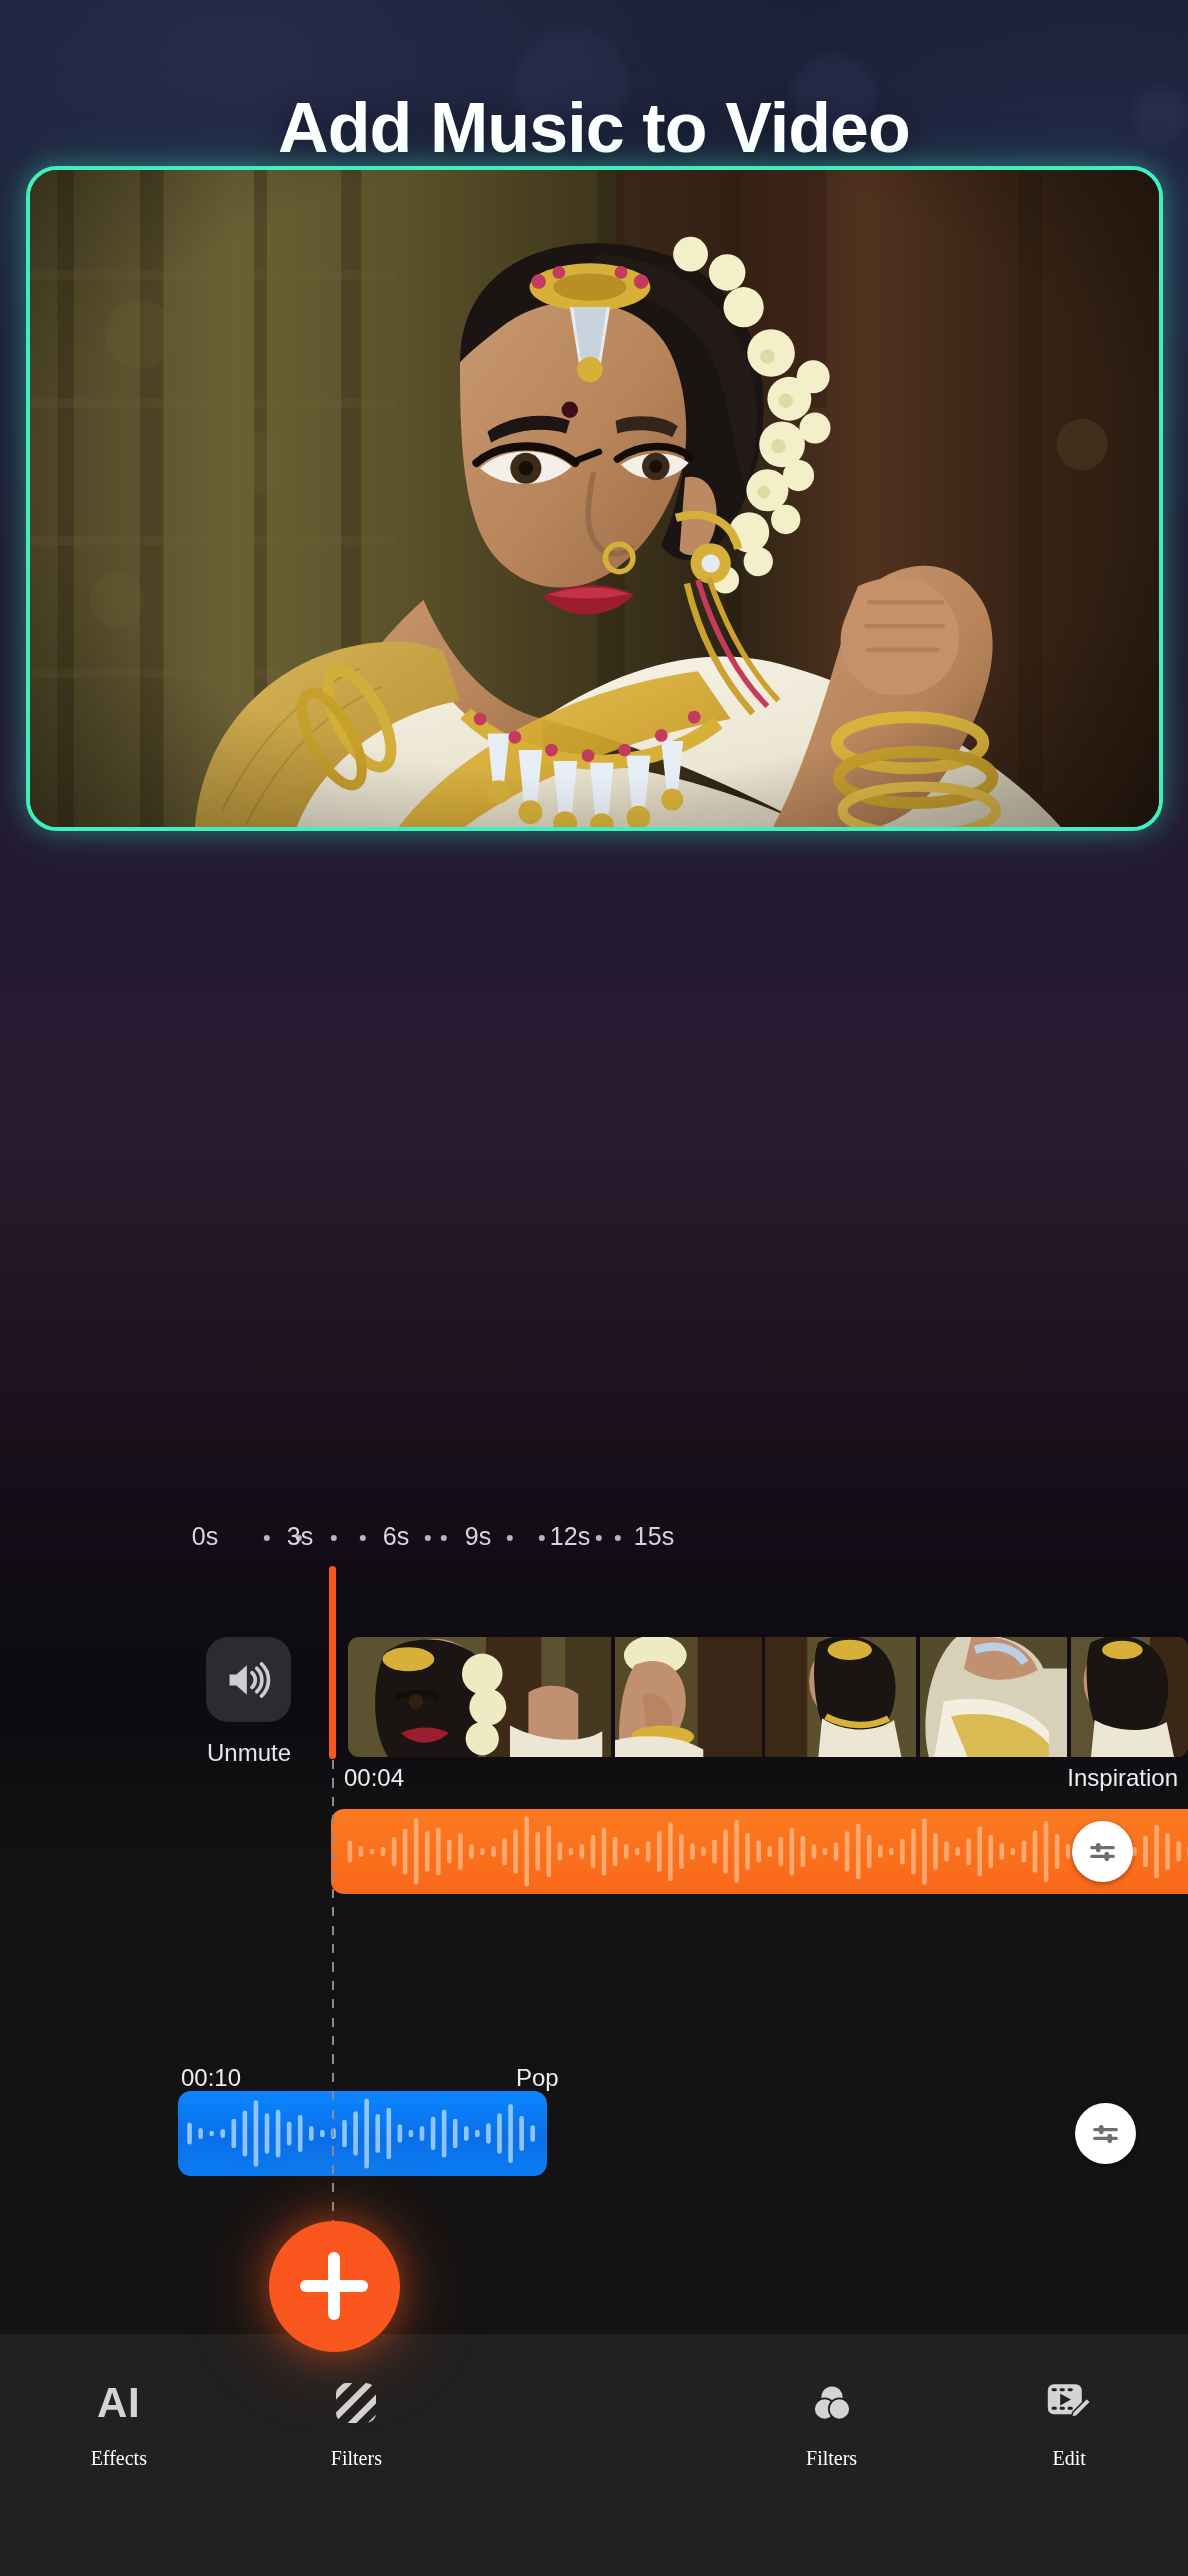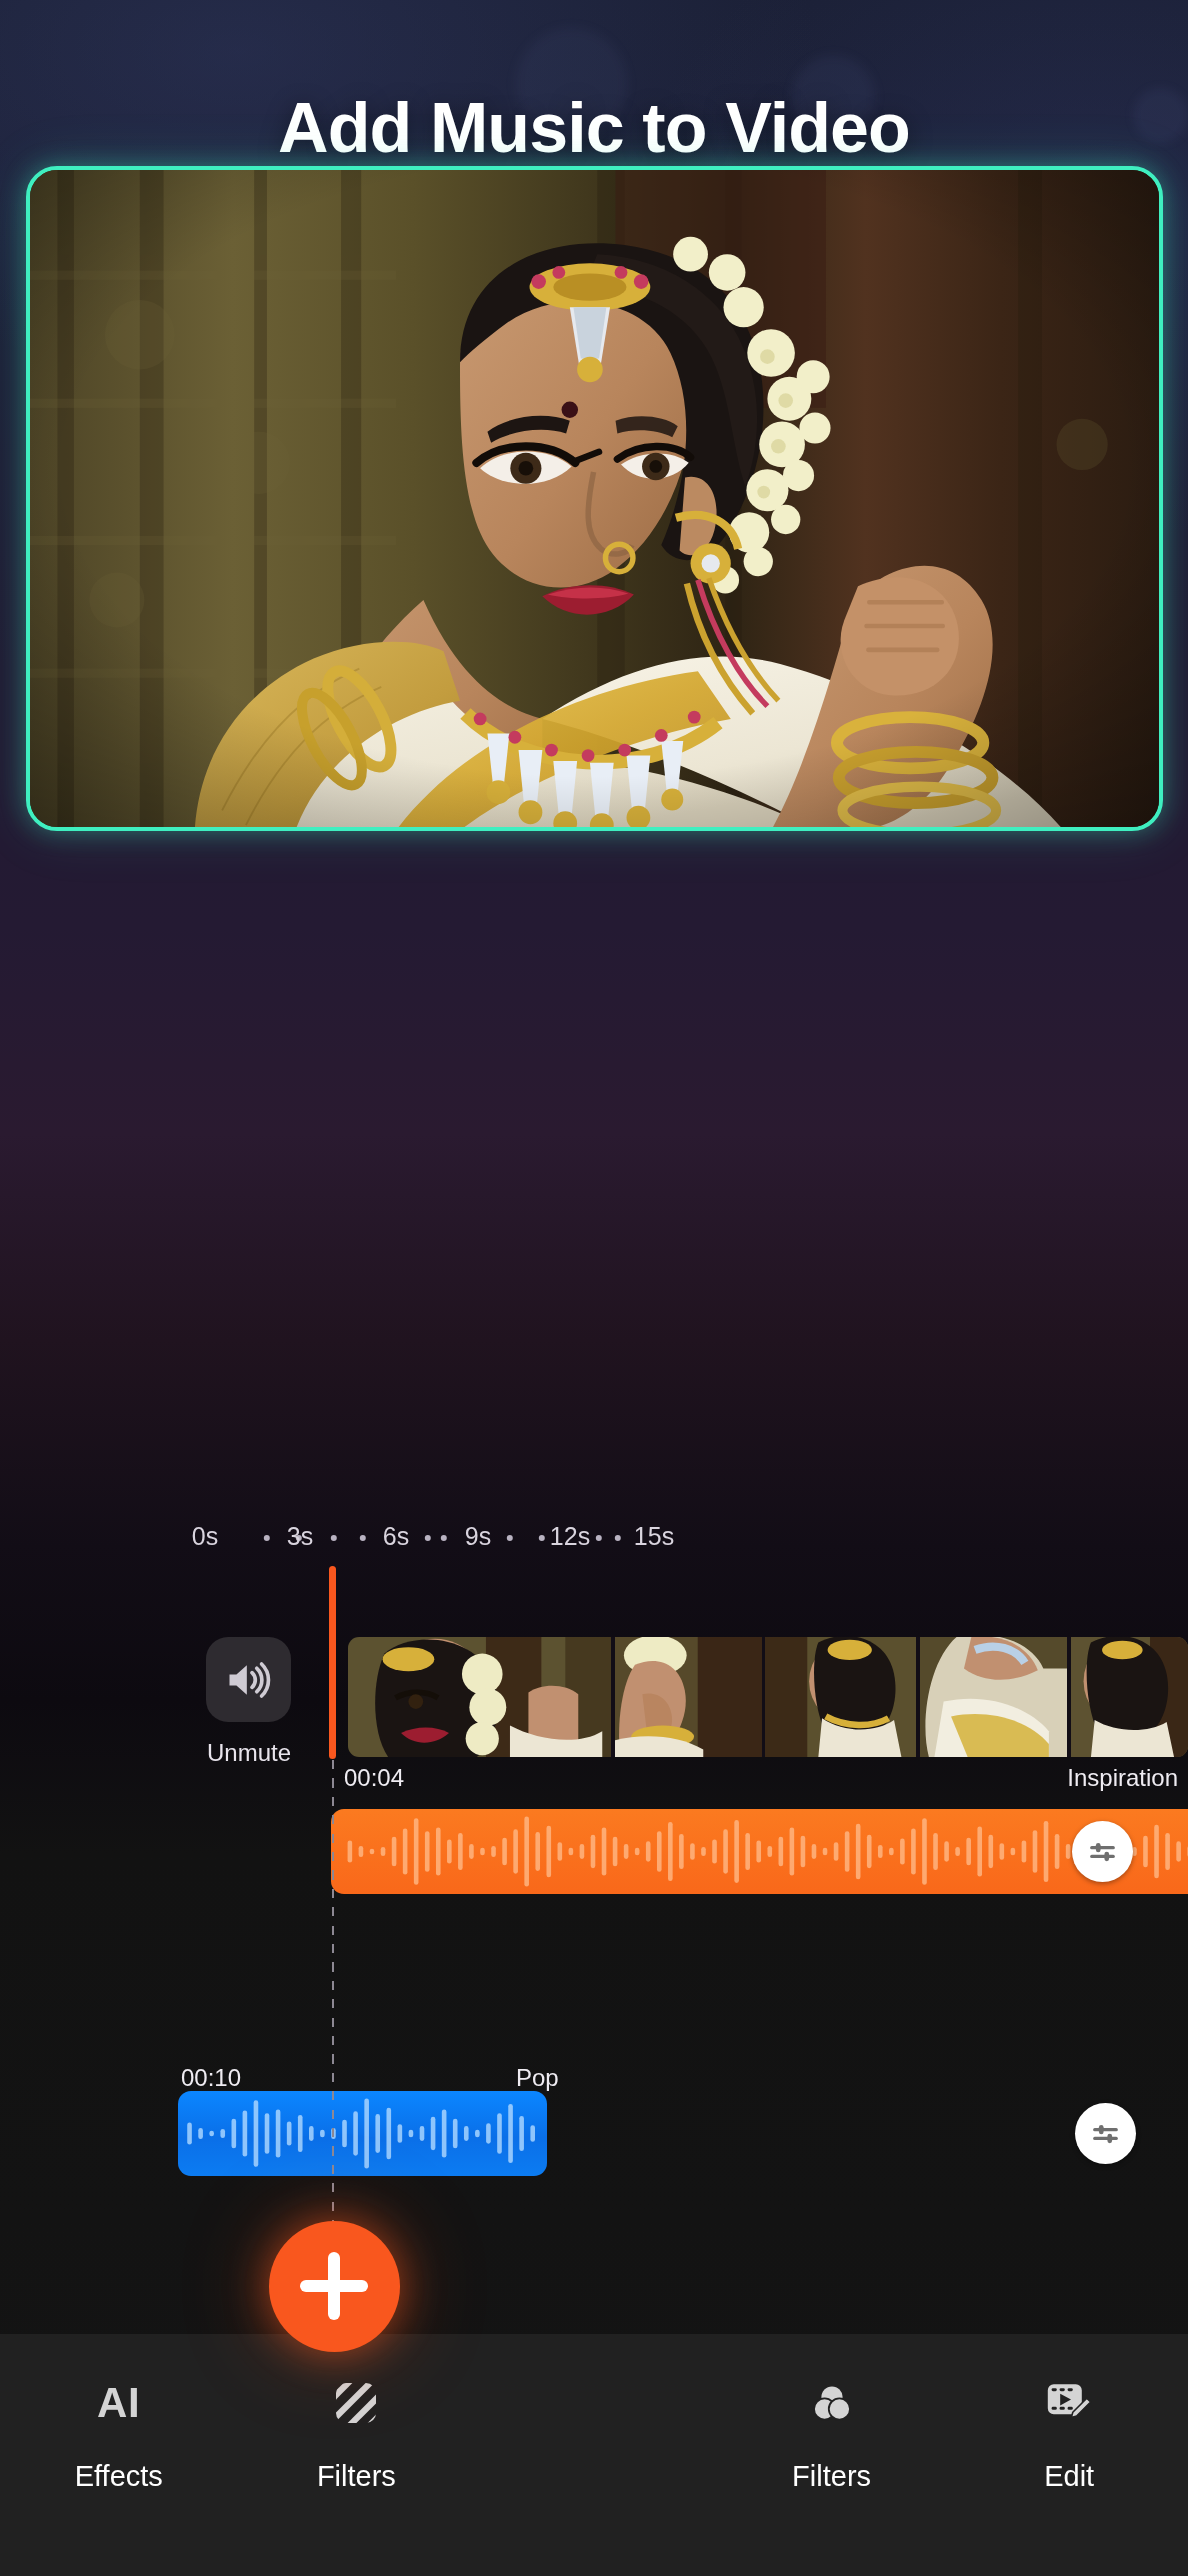--- a/index.html
+++ b/index.html
@@ -123,24 +123,24 @@
   .bottombar {
     position:absolute; left:0; bottom:0; width:1188px; height:242px;
     background:#212121;
   }
   .navitems {
     position:absolute; left:0; top:0; width:1188px; height:242px;
     display:flex; align-items:flex-start;
   }
   .navitem {
     flex:1 1 0; padding-top:43px;
-    display:flex; flex-direction:column; align-items:center; gap:32px;
+    display:flex; flex-direction:column; align-items:center; gap:14px;
   }
   .navitem.center-slot { visibility:hidden; }
-  .nav-label { color:#ffffff; font-size:29px; line-height:31px; }
+  .nav-label { color:#ffffff; font-size:20px; line-height:31px;font-family:Liberation Serif, serif; }
   .nav-icon { width:52px; height:52px; display:flex; align-items:center; justify-content:center; }
   .ai-text { color:#d4d4d4; font-size:42px; font-weight:bold; letter-spacing:0.9px; line-height:42px; }
 
   .fab {
     position:absolute; left:269px; top:2221px;
     width:131px; height:131px; border-radius:50%;
     background:#f9571e;
     box-shadow:0 0 42px rgba(249,87,30,0.55), 0 0 92px rgba(249,87,30,0.28);
     z-index:8;
   }

